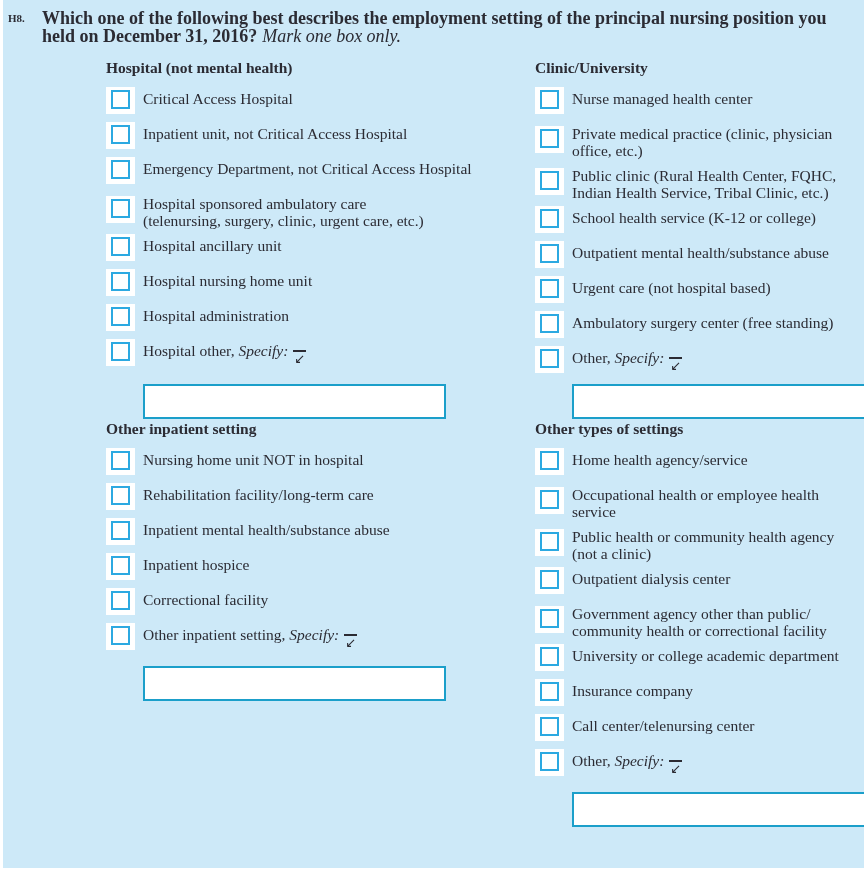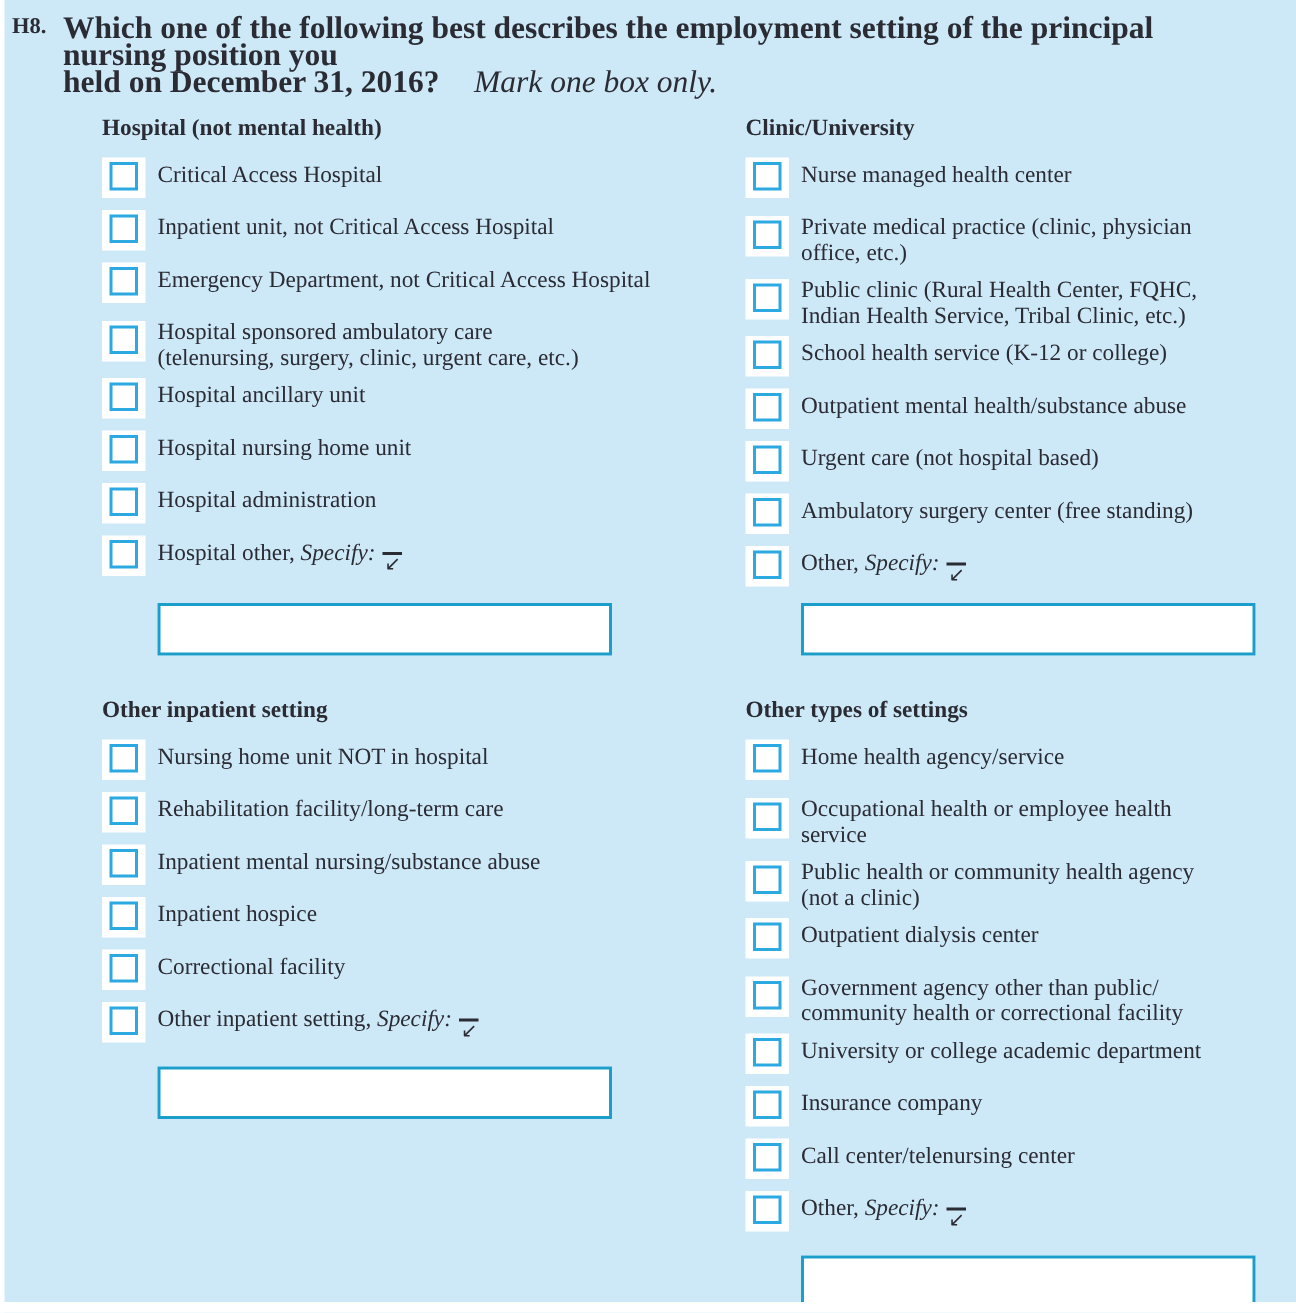--- a/index.html
+++ b/index.html
@@ -7,27 +7,27 @@
     width:864px;height:875px;position:relative;background:#ffffff;
     font-family:"Liberation Serif","DejaVu Serif",serif;color:#2b2b33;
     overflow:hidden;
   }
   .page{
     position:absolute;left:3px;top:0;width:861px;height:868px;
     background:#cde9f8;overflow:hidden;
   }
   
   .q-row{display:flex;padding:9px 0 0 5px;}
-  .q-num{width:34px;font-weight:bold;font-size:15px;line-height:18px;flex:none;}
-  .q-text{width:786px;font-weight:bold;font-size:21px;line-height:18px;white-space:pre-line;}
-  .q-instr{font-style:italic;font-weight:normal;margin-left:23px;white-space:normal;}
+  .q-num{width:34px;font-weight:bold;font-size:11px;line-height:18px;flex:none;}
+  .q-text{width:786px;font-weight:bold;font-size:18px;line-height:18px;white-space:pre-line;}
+  .q-instr{font-style:italic;font-weight:normal;margin-left:5px;white-space:normal;}
   
   .grid{
-    margin:13px 26px 0 65px;display:grid;
-    grid-template-columns:429px 1fr;grid-template-rows:361px auto;row-gap:27px;
+    margin:13px 26px 0 103px;display:grid;
+    grid-template-columns:429px 1fr;grid-template-rows:361px auto;
   }
   .section{display:flex;flex-direction:column;align-items:stretch;}
   .section-title{margin:0 0 10px;font-size:15.5px;line-height:19px;font-weight:bold;}
   
   .opt-row{display:flex;margin-bottom:8px;}
   .opt-row.two{margin-bottom:5px;}
   .opt-row.two .checkbox{margin-top:4px;}
   .checkbox{
     width:29px;height:27px;background:#ffffff;flex:none;
     display:flex;justify-content:center;align-items:flex-start;cursor:pointer;
@@ -184,21 +184,21 @@
         <div class="opt-row">
           <span class="checkbox">
             <span class="checkbox-inner"></span>
           </span>
           <span class="opt-label"><span class="lbl">Rehabilitation facility/long-term care</span></span>
         </div>
         <div class="opt-row">
           <span class="checkbox">
             <span class="checkbox-inner"></span>
           </span>
-          <span class="opt-label"><span class="lbl">Inpatient mental nursing/substance abuse</span></span>
+          <span class="opt-label"><span class="lbl">Inpatient mental health/substance abuse</span></span>
         </div>
         <div class="opt-row">
           <span class="checkbox">
             <span class="checkbox-inner"></span>
           </span>
           <span class="opt-label"><span class="lbl">Inpatient hospice</span></span>
         </div>
         <div class="opt-row">
           <span class="checkbox">
             <span class="checkbox-inner"></span>

